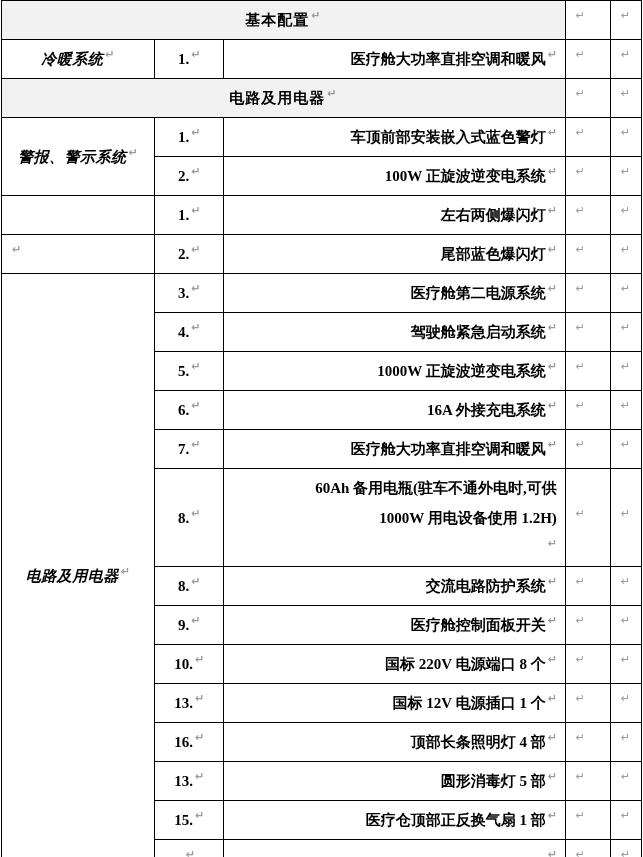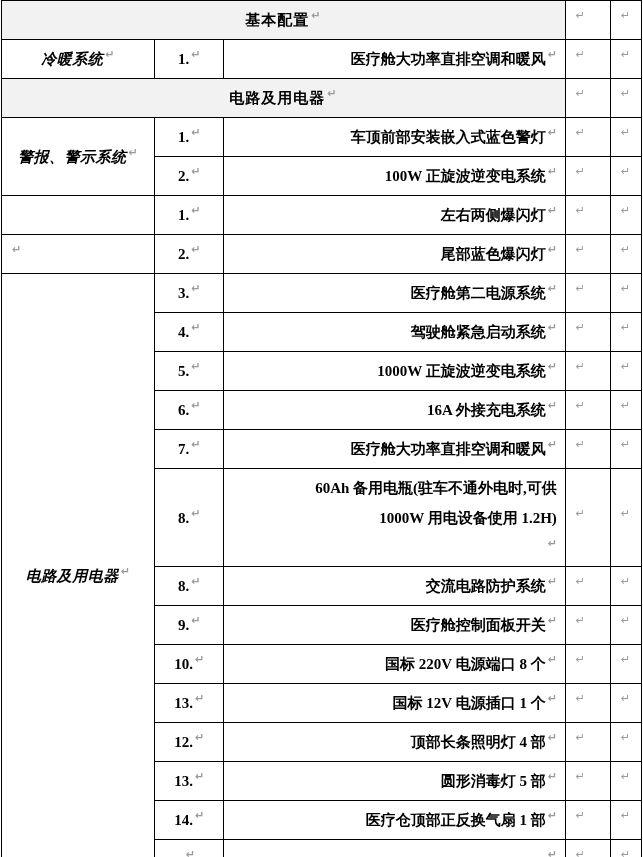--- a/index.html
+++ b/index.html
@@ -362,21 +362,21 @@
         <td class="mark-cell">
           <div class="cell-inner"><span class="mark">↵</span></div>
         </td>
         <td class="mark-cell">
           <div class="cell-inner"><span class="mark">↵</span></div>
         </td>
       </tr>
 
       <tr>
         <td class="num">
-          <div class="cell-inner"><span>12.</span><span class="mark">↵</span></div>
+          <div class="cell-inner"><span>16.</span><span class="mark">↵</span></div>
         </td>
         <td class="desc">
           <div class="cell-inner"><span>顶部长条照明灯 4 部</span><span class="mark">↵</span></div>
         </td>
         <td class="mark-cell">
           <div class="cell-inner"><span class="mark">↵</span></div>
         </td>
         <td class="mark-cell">
           <div class="cell-inner"><span class="mark">↵</span></div>
         </td>
@@ -392,21 +392,21 @@
         <td class="mark-cell">
           <div class="cell-inner"><span class="mark">↵</span></div>
         </td>
         <td class="mark-cell">
           <div class="cell-inner"><span class="mark">↵</span></div>
         </td>
       </tr>
 
       <tr>
         <td class="num">
-          <div class="cell-inner"><span>14.</span><span class="mark">↵</span></div>
+          <div class="cell-inner"><span>15.</span><span class="mark">↵</span></div>
         </td>
         <td class="desc">
           <div class="cell-inner"><span>医疗仓顶部正反换气扇 1 部</span><span class="mark">↵</span></div>
         </td>
         <td class="mark-cell">
           <div class="cell-inner"><span class="mark">↵</span></div>
         </td>
         <td class="mark-cell">
           <div class="cell-inner"><span class="mark">↵</span></div>
         </td>

